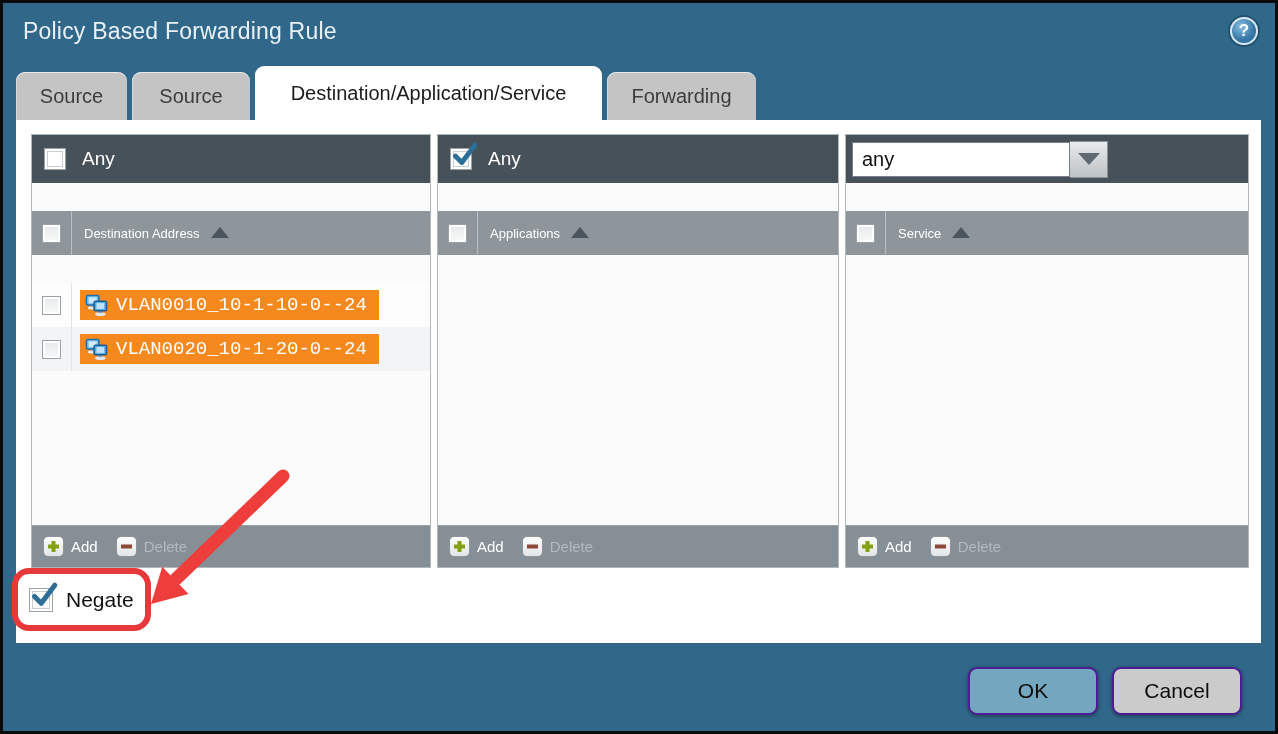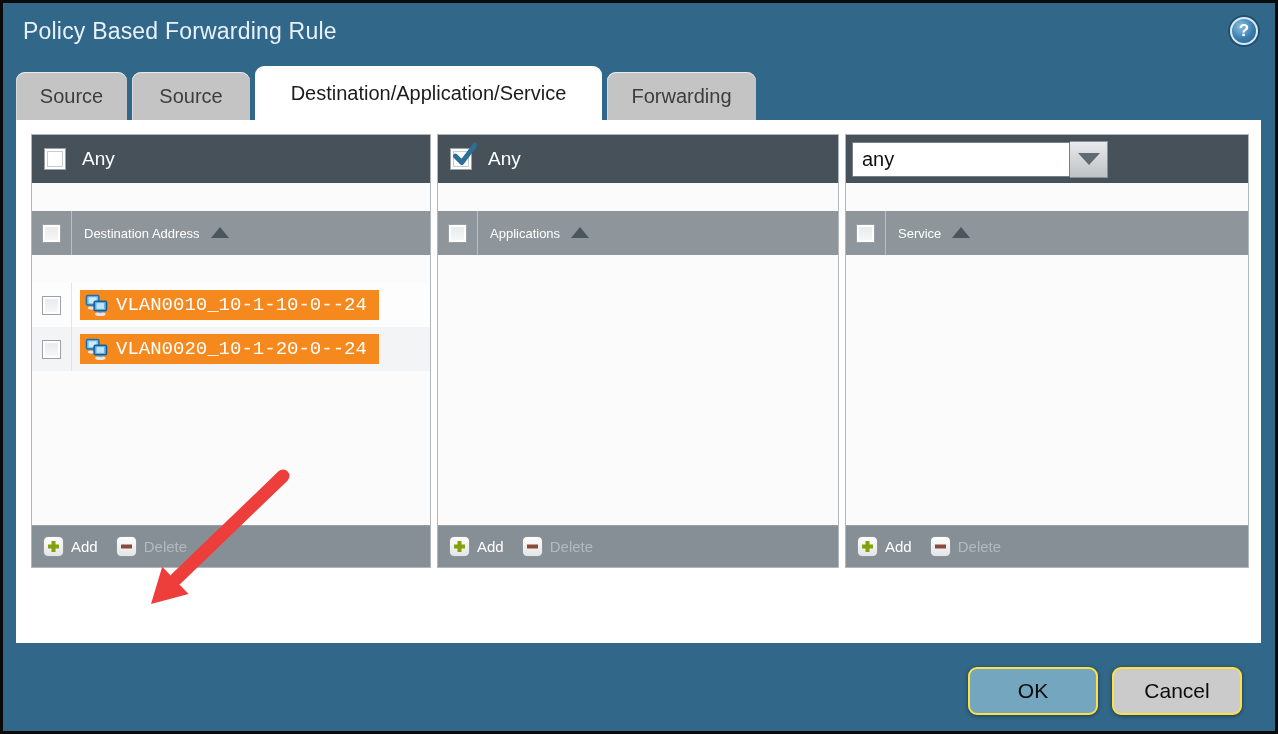--- a/index.html
+++ b/index.html
@@ -75,21 +75,21 @@
   .dd-arrow{width:0; height:0; border-left:11px solid transparent; border-right:11px solid transparent;
     border-top:12px solid #5f6a73;}
   .negate-box{
     position:absolute; left:-4px; top:448px; width:139px; height:63px;
     border:6px solid #e8393a; border-radius:17px;
     display:flex; align-items:center; padding-left:11px; gap:13px;
   }
   .negate-label{font-size:21px; color:#111;}
   .arrow-layer{position:absolute; left:0; top:0; pointer-events:none; z-index:6;}
   .dlg-btn{
-    position:absolute; top:664px; width:130px; height:48px; border:2px solid #fde047; border-radius:9px;
+    position:absolute; top:664px; width:130px; height:48px; border:2px solid #4c1d95; border-radius:9px;
     font-size:21px; color:#0c0c0c; display:flex; align-items:center; justify-content:center;
     cursor:pointer; box-shadow:0 1px 4px rgba(0,0,0,.45); font-family:"Liberation Sans", sans-serif;
   }
   .btn-ok{left:965px; background:#74a7bf;}
   .btn-cancel{left:1109px; background:#cbcbcb;}
 </style>
 </head>
 <body>
 
 <div class="window">
@@ -249,20 +249,28 @@
                   <path d="M1 6.5 H12" stroke="#8b4a3a" stroke-width="4"></path>
                 </svg>
             </span>
             <span>Delete</span>
           </span>
         </div>
       </div>
 
     </div>
 
+    <div class="negate-box">
+      <span class="cbx" style="width:24px;height:24px;">
+        <svg width="27" height="27" viewBox="0 0 24 24">
+            <path d="M4 12 L10 18 L22 2" stroke="#2d6e96" stroke-width="4.5" fill="none" stroke-linecap="round" stroke-linejoin="round"></path>
+          </svg>
+      </span>
+      <span class="negate-label">Negate</span>
+    </div>
 
     <svg class="arrow-layer" width="1245" height="523" viewBox="0 0 1245 523">
       <line x1="267" y1="356" x2="160" y2="459" stroke="#ee3e3c" stroke-width="13" stroke-linecap="round"></line>
       <polygon points="135,484 146.2,446.7 172.6,473.9" fill="#ee3e3c"></polygon>
     </svg>
 
   </div>
 
   <div class="dlg-btn btn-ok">OK</div>
   <div class="dlg-btn btn-cancel">Cancel</div>

